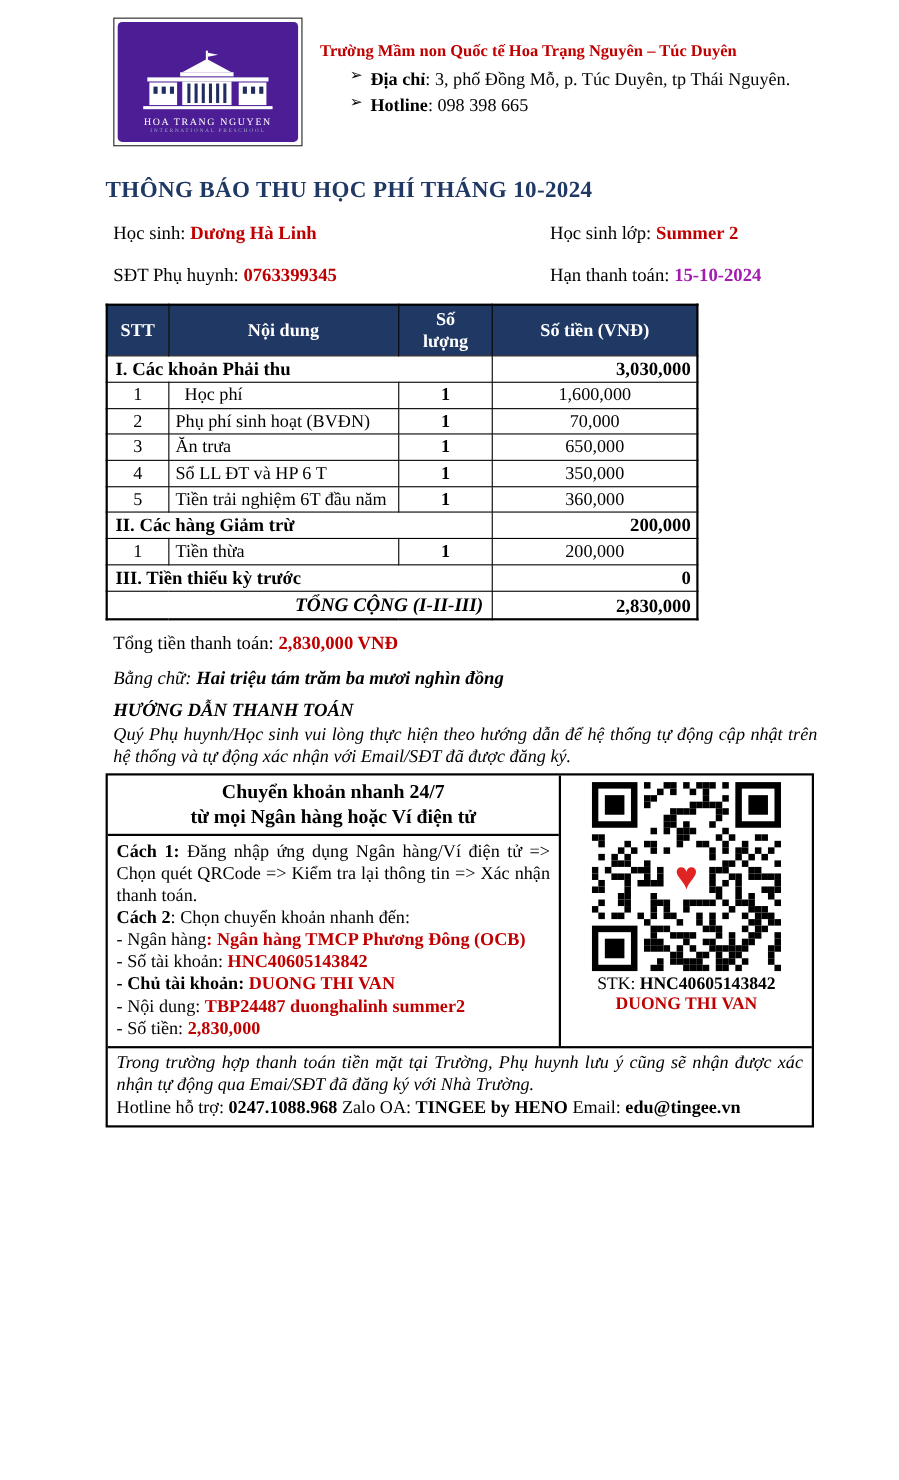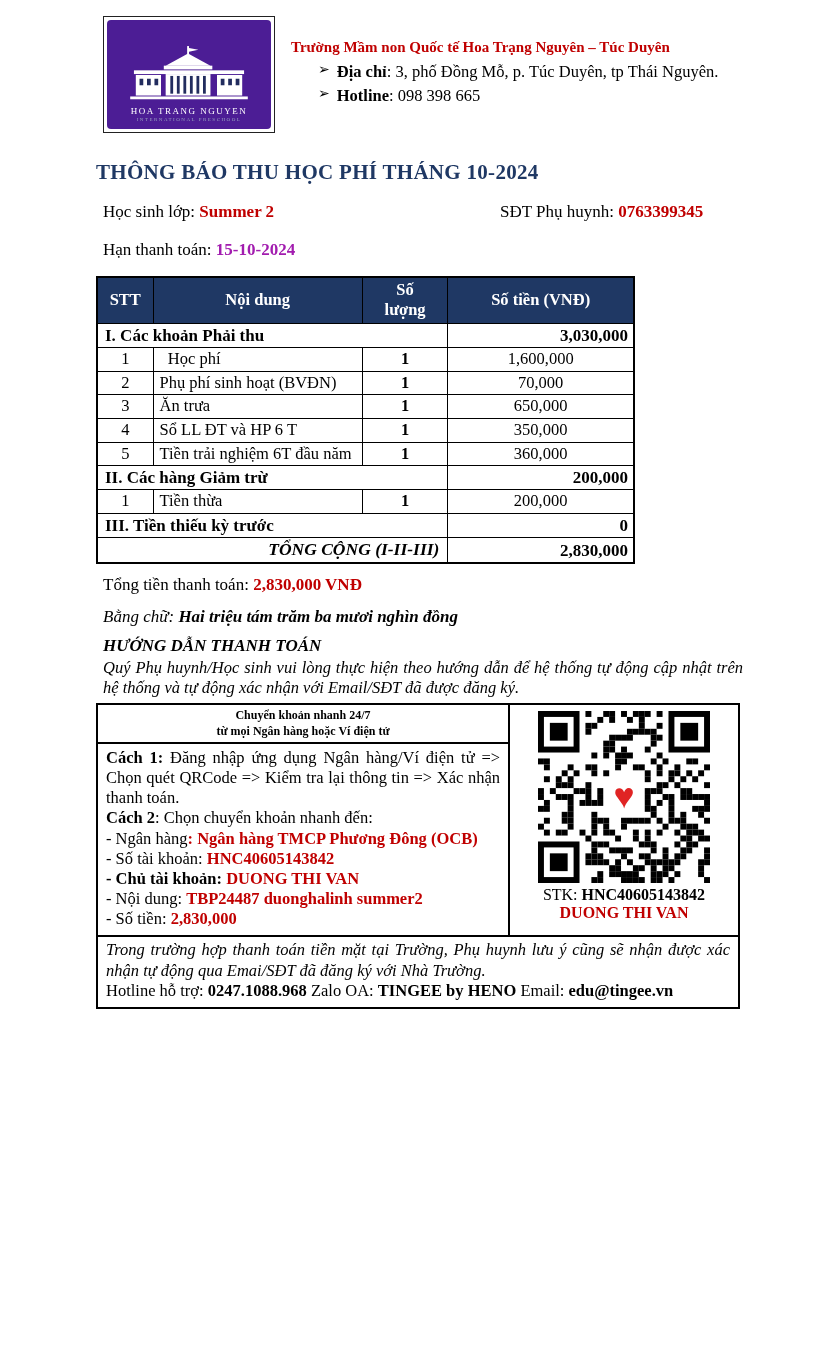--- a/index.html
+++ b/index.html
@@ -75,21 +75,21 @@
     margin:2px 0 0 7px; width:640px; font-style:italic; font-size:16.5px;
     text-align:justify; line-height:1.2;
   }
 
   
   .paybox { margin-top:5px; width:644px; border:2px solid #000; }
   .pay-top { display:flex; }
   .pay-left { width:412px; border-right:2px solid #000; }
   .pay-head {
     border-bottom:2px solid #000; text-align:center; font-weight:bold;
-    font-size:12px; line-height:1.3; padding:3px 4px;
+    font-size:18px; line-height:1.3; padding:3px 4px;
   }
   .pay-instr { padding:4px 8px 6px; font-size:16.5px; line-height:1.22; text-align:justify; }
   .pay-instr p { margin:0; }
   .pay-right { flex:1; display:flex; flex-direction:column; align-items:center; padding:6px 4px 3px; }
   .qr-svg { width:172px; height:172px; display:block; }
   .stk-line { font-size:16px; margin-top:3px; }
   .holder-line { font-size:16px; color:#c00000; font-weight:bold; }
   .pay-bottom { border-top:2px solid #000; padding:3px 8px 5px; font-size:16.5px; line-height:1.25; text-align:justify; }
 </style>
 </head>
@@ -141,20 +141,21 @@
       <div class="bullet-line">
         <span class="bullet-glyph">➢</span>
         <span><span class="bold">Hotline</span><span>: 098 398 665</span></span>
       </div>
     </div>
   </div>
 
   <div class="notice-title">THÔNG BÁO THU HỌC PHÍ THÁNG 10-2024</div>
 
   <div class="student-info">
+    <div><span>Học sinh: </span><span class="red">Dương Hà Linh</span></div>
     <div><span>Học sinh lớp: </span><span class="red">Summer 2</span></div>
     <div><span>SĐT Phụ huynh: </span><span class="red">0763399345</span></div>
     <div><span>Hạn thanh toán: </span><span class="date-red">15-10-2024</span></div>
   </div>
 
   <table class="fee-table">
     <colgroup>
         <col style="width:62px">
         <col style="width:264px">
         <col style="width:90px">

